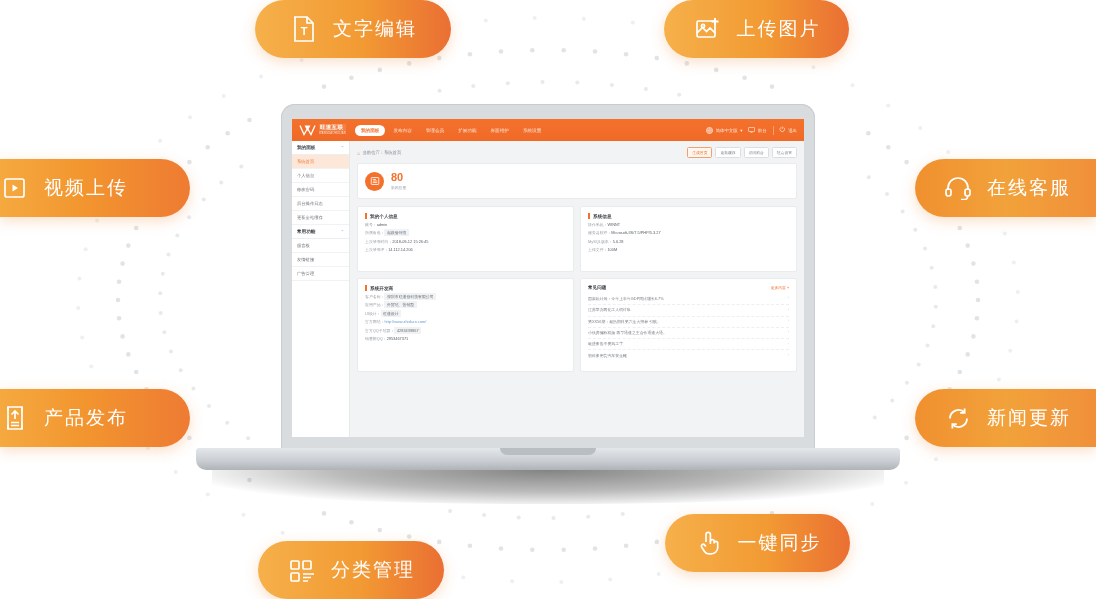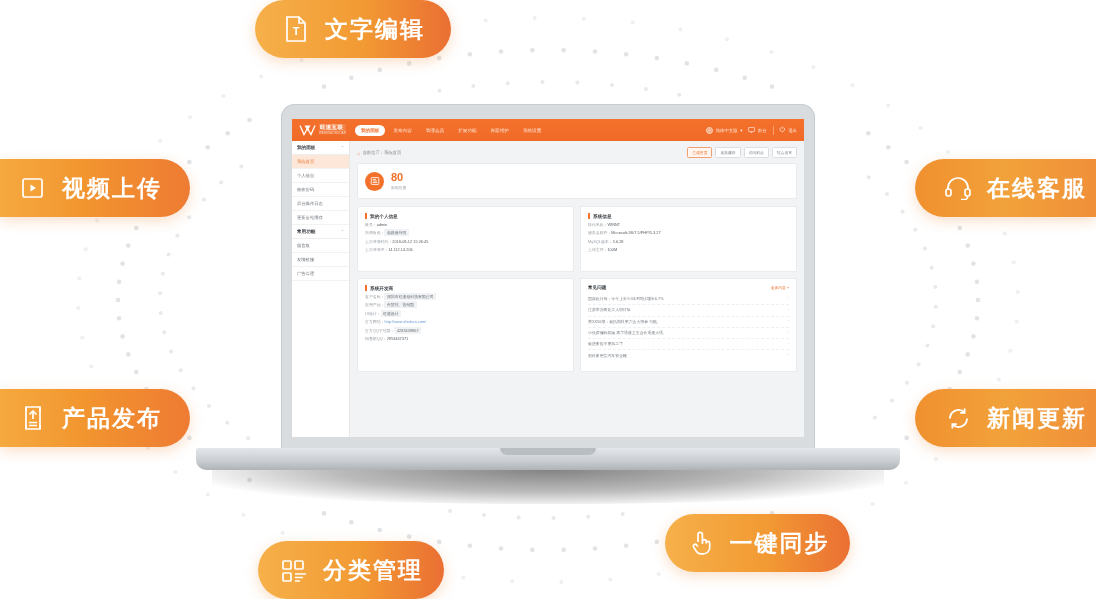--- a/index.html
+++ b/index.html
@@ -20,45 +20,44 @@
     height: 58px;
     border-radius: 29px;
     display: flex;
     align-items: center;
     color: #ffffff;
     box-shadow: 0 4px 14px rgba(236,140,60,0.28);
   }
   .pill.left-anchored { 
     border-top-left-radius: 0; border-bottom-left-radius: 0;
     background: linear-gradient(90deg,#f5a93f 0%, #f2952f 45%, #ee7b33 100%);
-    justify-content: flex-end;
+    justify-content: flex-start;
     padding-right: 28px;
   }
   .pill.right-anchored { 
     border-top-right-radius: 0; border-bottom-right-radius: 0;
     background: linear-gradient(90deg,#f0902f 0%, #f2a23a 50%, #f0903a 100%);
     justify-content: flex-start;
     padding-left: 28px;
   }
   .pill.free {
     background: linear-gradient(90deg,#f6b04a 0%, #f29a33 55%, #ea6f33 100%);
     justify-content: center;
     padding: 0 30px;
   }
   .pill .picon {
     width: 30px; height: 30px;
     display: inline-flex; align-items: center; justify-content: center;
     flex: 0 0 auto;
   }
   .pill .plabel {
-    font-size: 23px;
+    font-size: 19px;
     letter-spacing: 2px;
     margin-left: 14px;
     white-space: nowrap;
-    font-weight: bold;
   }
   .pill.right-anchored .plabel { margin-left: 14px; }
 
   
   #laptop { position: absolute; left: 196px; top: 104px; width: 704px; height: 400px; }
   #lid {
     position: absolute; left: 85px; top: 0; width: 534px; height: 347px;
     background: #d9dcdf;
     border-radius: 14px 14px 4px 4px;
     padding: 12px 11px 16px 11px;
@@ -366,20 +365,31 @@
     <span class="picon">
       <svg width="26" height="28" viewBox="0 0 26 28" fill="none" stroke="#fff" stroke-width="1.7">
         <path d="M4 2 h12 l6 6 v18 a0 0 0 0 1 0 0 H4 Z"></path>
         <path d="M16 2 v6 h6"></path>
         <text x="13" y="20" font-size="11" fill="#fff" stroke="none" text-anchor="middle" font-family="Liberation Sans, sans-serif" font-weight="bold">T</text>
       </svg>
     </span>
     <span class="plabel">文字编辑</span>
   </div>
 
+  <div class="pill free" style="left:664px; top:0px; width:185px;">
+    <span class="picon">
+      <svg width="28" height="26" viewBox="0 0 28 26" fill="none" stroke="#fff" stroke-width="1.7">
+        <rect x="3" y="5" width="18" height="16" rx="1.5"></rect>
+        <path d="M3 17 l5.5-5.5 4 4 3.5-3.5 5 5"></path>
+        <circle cx="9" cy="10" r="1.6"></circle>
+        <path d="M21 2 v7 M17.5 5.5 h7" stroke-width="2"></path>
+      </svg>
+    </span>
+    <span class="plabel">上传图片</span>
+  </div>
 
   <div class="pill left-anchored" style="left:0px; top:159px; width:190px;">
     <span class="picon">
       <svg width="26" height="24" viewBox="0 0 26 24" fill="none" stroke="#fff" stroke-width="1.7">
         <rect x="3" y="3" width="19" height="18" rx="2"></rect>
         <path d="M10.5 8.5 L16 12 l-5.5 3.5 Z" fill="#fff" stroke="none"></path>
       </svg>
     </span>
     <span class="plabel">视频上传</span>
   </div>

